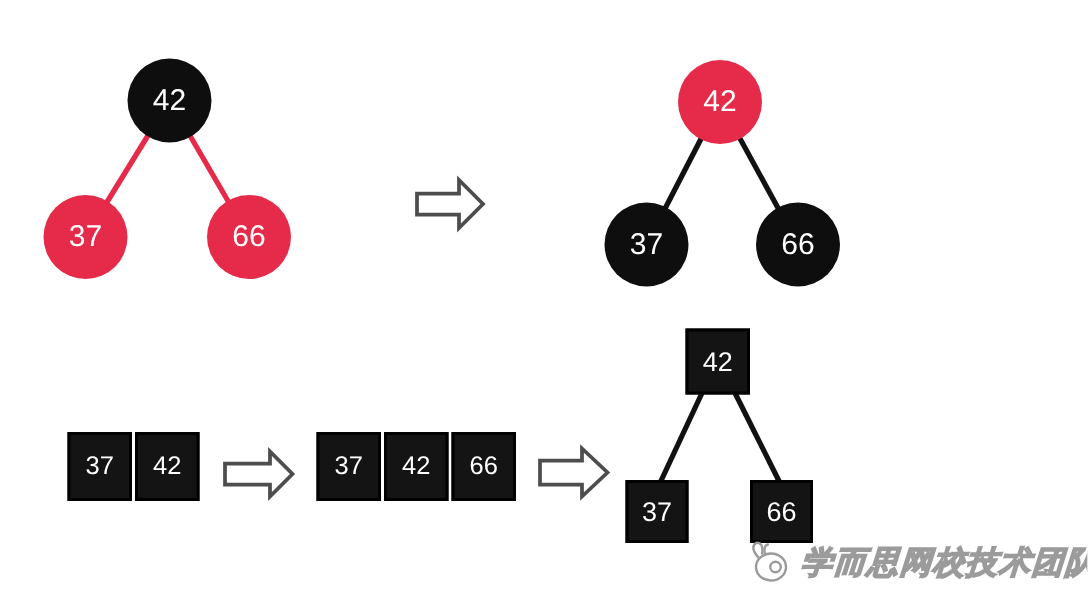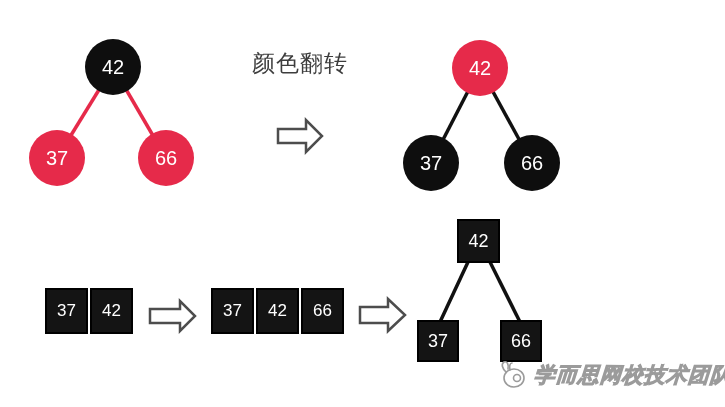--- a/index.html
+++ b/index.html
@@ -61,21 +61,20 @@
     <line class="edge c-black" x1="480" y1="68" x2="532" y2="163"></line>
 
     <line class="edge c-black" x1="468" y1="262" x2="440" y2="322"></line>
     <line class="edge c-black" x1="490" y1="262" x2="520" y2="322"></line>
 
     <path class="flow-arrow" d="M278,129 H306 V120 L322,136 L306,152 V143 H278 Z"></path>
     <path class="flow-arrow" d="M150,309 H180 V301 L195,316 L180,331 V323 H150 Z"></path>
     <path class="flow-arrow" d="M360,307 H388 V299 L405,315 L388,331 V323 H360 Z"></path>
   </svg>
 
-  <div class="title">颜色翻转</div>
 
   <div class="cnode c-black" style="left:85px;top:39px;">
       <span>42</span>
     </div>
   <div class="cnode c-red" style="left:29px;top:130px;">
       <span>37</span>
     </div>
   <div class="cnode c-red" style="left:138px;top:130px;">
       <span>66</span>
     </div>

